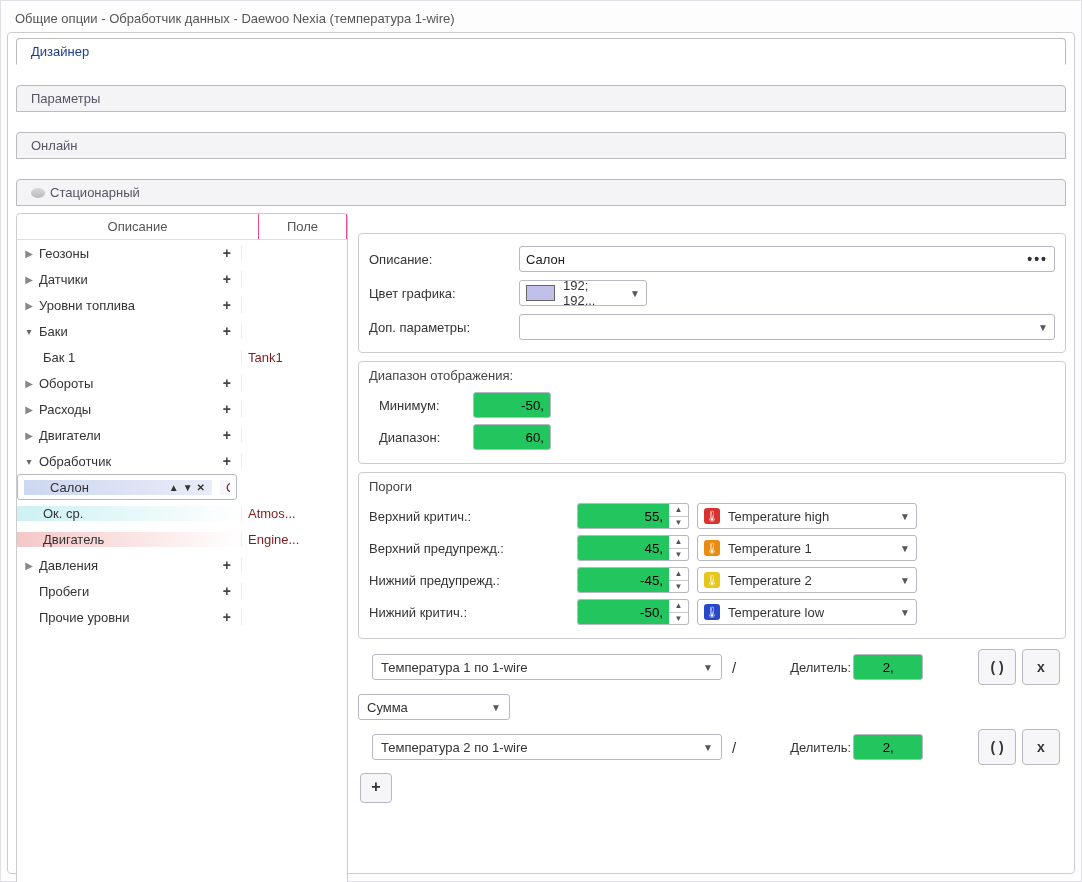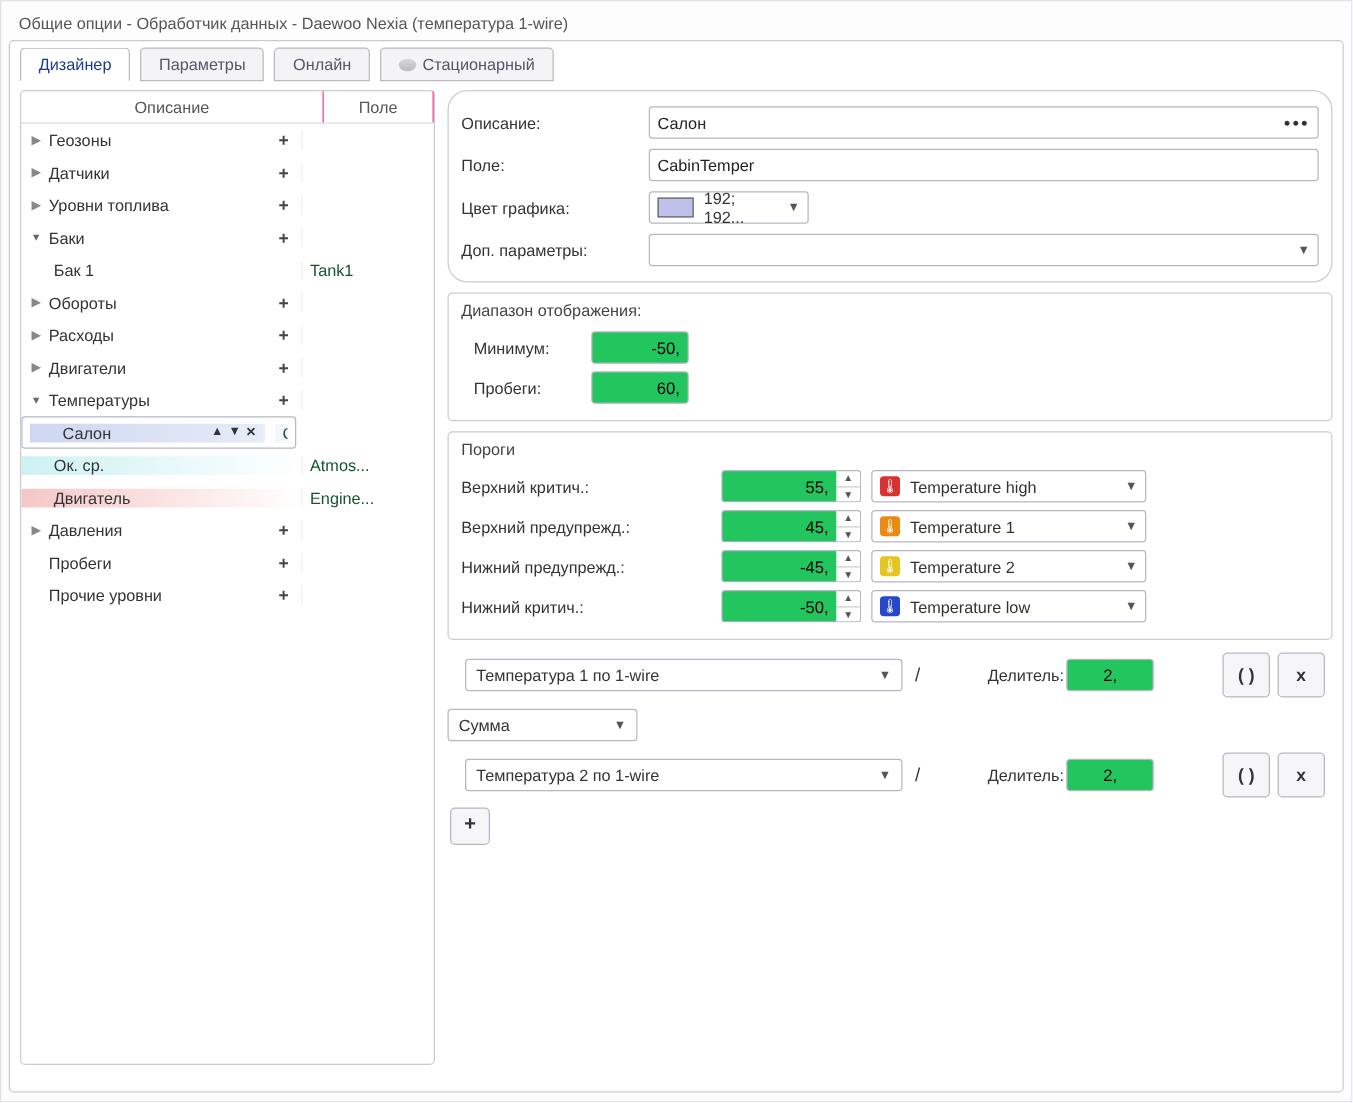--- a/index.html
+++ b/index.html
@@ -1,51 +1,51 @@
 <!DOCTYPE html>
 <html><head>
 <meta charset="utf-8">
 <style>
   html, body { margin: 0; padding: 0; font-family: "Segoe UI", Tahoma, sans-serif; font-size: 13px; color: #333; background:#fff;}
   .window { width:1082px; height:882px; box-sizing:border-box; background:#fdfdfe; padding:6px 6px 2px 6px; border:1px solid #e0e0e6;}
   .titlebar { padding:4px 8px 6px 8px; color:#555;}
 
   .sheet { border:1px solid #ccc; border-radius:4px; background:#fff; padding:6px 8px 10px 8px; height:calc(100% - 30px); box-sizing:border-box; position:relative;}
-  .tabs { display:flex; gap:8px; margin-bottom:6px; position:relative; top:-1px;}
+  .tabs { display:flex; gap:20px; margin-bottom:6px; position:relative; top:-1px;flex-direction:column;}
   .tab { border:1px solid #bbb; border-top-left-radius:4px; border-top-right-radius:4px; padding:5px 14px; background:#f4f4f7; color:#556; cursor:default; display:flex; align-items:center; gap:5px;}
   .tab.active { background:#fff; border-bottom-color:#fff; color:#1a3d8a; font-weight:500;}
   .tab .disk { width:14px; height:10px; background:linear-gradient(#d9d9d9,#b9b9b9); border-radius:50%; display:inline-block;}
 
   .content { display:flex; gap:10px; height:calc(100% - 44px); }
   .left { width:330px; border:1px solid #ccc; border-radius:4px; background:#fff; display:flex; flex-direction:column; }
   .right { flex:1; display:flex; flex-direction:column; gap:8px; }
 
   .grid-head { display:flex; border-bottom:1px solid #ddd; }
   .gh-cell { padding:5px 8px; color:#555; border-right:1px solid #ec4899; }
   .gh-desc { width:225px; text-align:center; }
   .gh-field { flex:1; text-align:center; }
 
   .tree { flex:1; overflow:auto; padding-bottom:8px; }
   .row { display:flex; align-items:center; height:26px;}
   .row .c1 { width:225px; display:flex; align-items:center; padding-left:6px; box-sizing:border-box; border-right:1px solid #eee;}
-  .row .c2 { flex:1; padding-left:6px; color:#14532d; white-space:nowrap; overflow:hidden; text-overflow:ellipsis; padding-right:4px;}
+  .row .c2 { flex:1; padding-left:6px; color:#7f1d1d; white-space:nowrap; overflow:hidden; text-overflow:ellipsis; padding-right:4px;}
   .tri { width:12px; text-align:center; color:#888; font-size:10px; margin-right:4px; }
   .tri.down { color:#666;}
   .indent1 { padding-left:26px !important;}
   .plus { margin-left:auto; margin-right:10px; color:#444; font-weight:bold; font-size:14px;}
   .row.sel .c1 { background:linear-gradient(90deg,#cdd7f1,#e8ecf8);}
   .row.sel .c2 { background:#f4f6fc;}
   .row.cyan .c1 { background:linear-gradient(90deg,#cdf1f3,#fff);}
   .row.red .c1 { background:linear-gradient(90deg,#f5c7c7,#fff);align-items:flex-end;}
   .ctrls { display:flex; gap:4px; margin-left:auto; margin-right:6px;}
   .ctrls span { font-size:10px; color:#333; }
   .xbtn { font-size:12px; font-weight:bold; }
 
   
-  .panel { border:1px solid #ccc; border-radius:16px; background:#fff; padding:8px 10px;}
+  .panel { border:1px solid #ccc; border-radius:4px; background:#fff; padding:8px 10px;margin-top:20px;}
   .frow { display:flex; align-items:center; height:34px;}
   .flabel { width:150px; color:#333;}
   .input { border:1px solid #b7b7c5; border-radius:3px; height:26px; padding:2px 6px; box-sizing:border-box; flex:1; display:flex; align-items:center; background:#fff; color:#222;}
   .input.ro { color:#222;}
   .input .dots { margin-left:auto; letter-spacing:2px; font-weight:bold; color:#333; font-size:14px; }
   .color-sel { border:1px solid #b7b7c5; border-radius:3px; height:26px; width:128px; display:flex; align-items:center; padding:2px 6px; gap:8px; box-sizing:border-box;}
   .swatch { width:28px; height:14px; background:#c0c0ea; border:1px solid #666;}
   .dd-arrow { margin-left:auto; font-size:10px; color:#555;}
   .dd-wide { flex:1; }
 
@@ -158,21 +158,21 @@
               <div class="c1">
                 <span class="tri">▶</span>
                 <span>Двигатели</span>
                 <span class="plus">+</span>
               </div>
               <div class="c2"></div>
             </div>
           <div class="row">
               <div class="c1">
                 <span class="tri down">▾</span>
-                <span>Температуры</span>
+                <span>Обработчик</span>
                 <span class="plus">+</span>
               </div>
               <div class="c2"></div>
             </div>
           <div class="row sel">
               <div class="c1 indent1">
                 <span>Салон</span>
                 <span class="ctrls">
                   <span>▲</span>
                   <span>▼</span>
@@ -223,26 +223,20 @@
       <div class="right">
         <div class="panel">
           <div class="frow">
               <div class="flabel">Описание:</div>
             <div class="input">
                 <span>Салон</span>
                 <span class="dots">•••</span>
               </div>
             </div>
           <div class="frow">
-              <div class="flabel">Поле:</div>
-            <div class="input ro">
-                <span>CabinTemper</span>
-              </div>
-            </div>
-          <div class="frow">
               <div class="flabel">Цвет графика:</div>
             <div class="color-sel">
                 <span class="swatch"></span>
                 <span>192; 192...</span>
                 <span class="dd-arrow">▼</span>
               </div>
             </div>
           <div class="frow">
               <div class="flabel">Доп. параметры:</div>
             <div class="input dd-wide">
@@ -251,21 +245,21 @@
             </div>
         </div>
 
         <div class="group">
           <div class="legend">Диапазон отображения:</div>
           <div class="grow">
               <div class="glabel2">Минимум:</div>
               <input class="numin" value="-50," style="">
             </div>
           <div class="grow">
-              <div class="glabel2">Пробеги:</div>
+              <div class="glabel2">Диапазон:</div>
               <input class="numin" value="60," style="">
             </div>
         </div>
 
         <div class="group">
           <div class="legend">Пороги</div>
           <div class="grow">
               <div class="glabel">Верхний критич.:</div>
             <div class="spin">
                 <input class="numin wide" value="55," style="">

